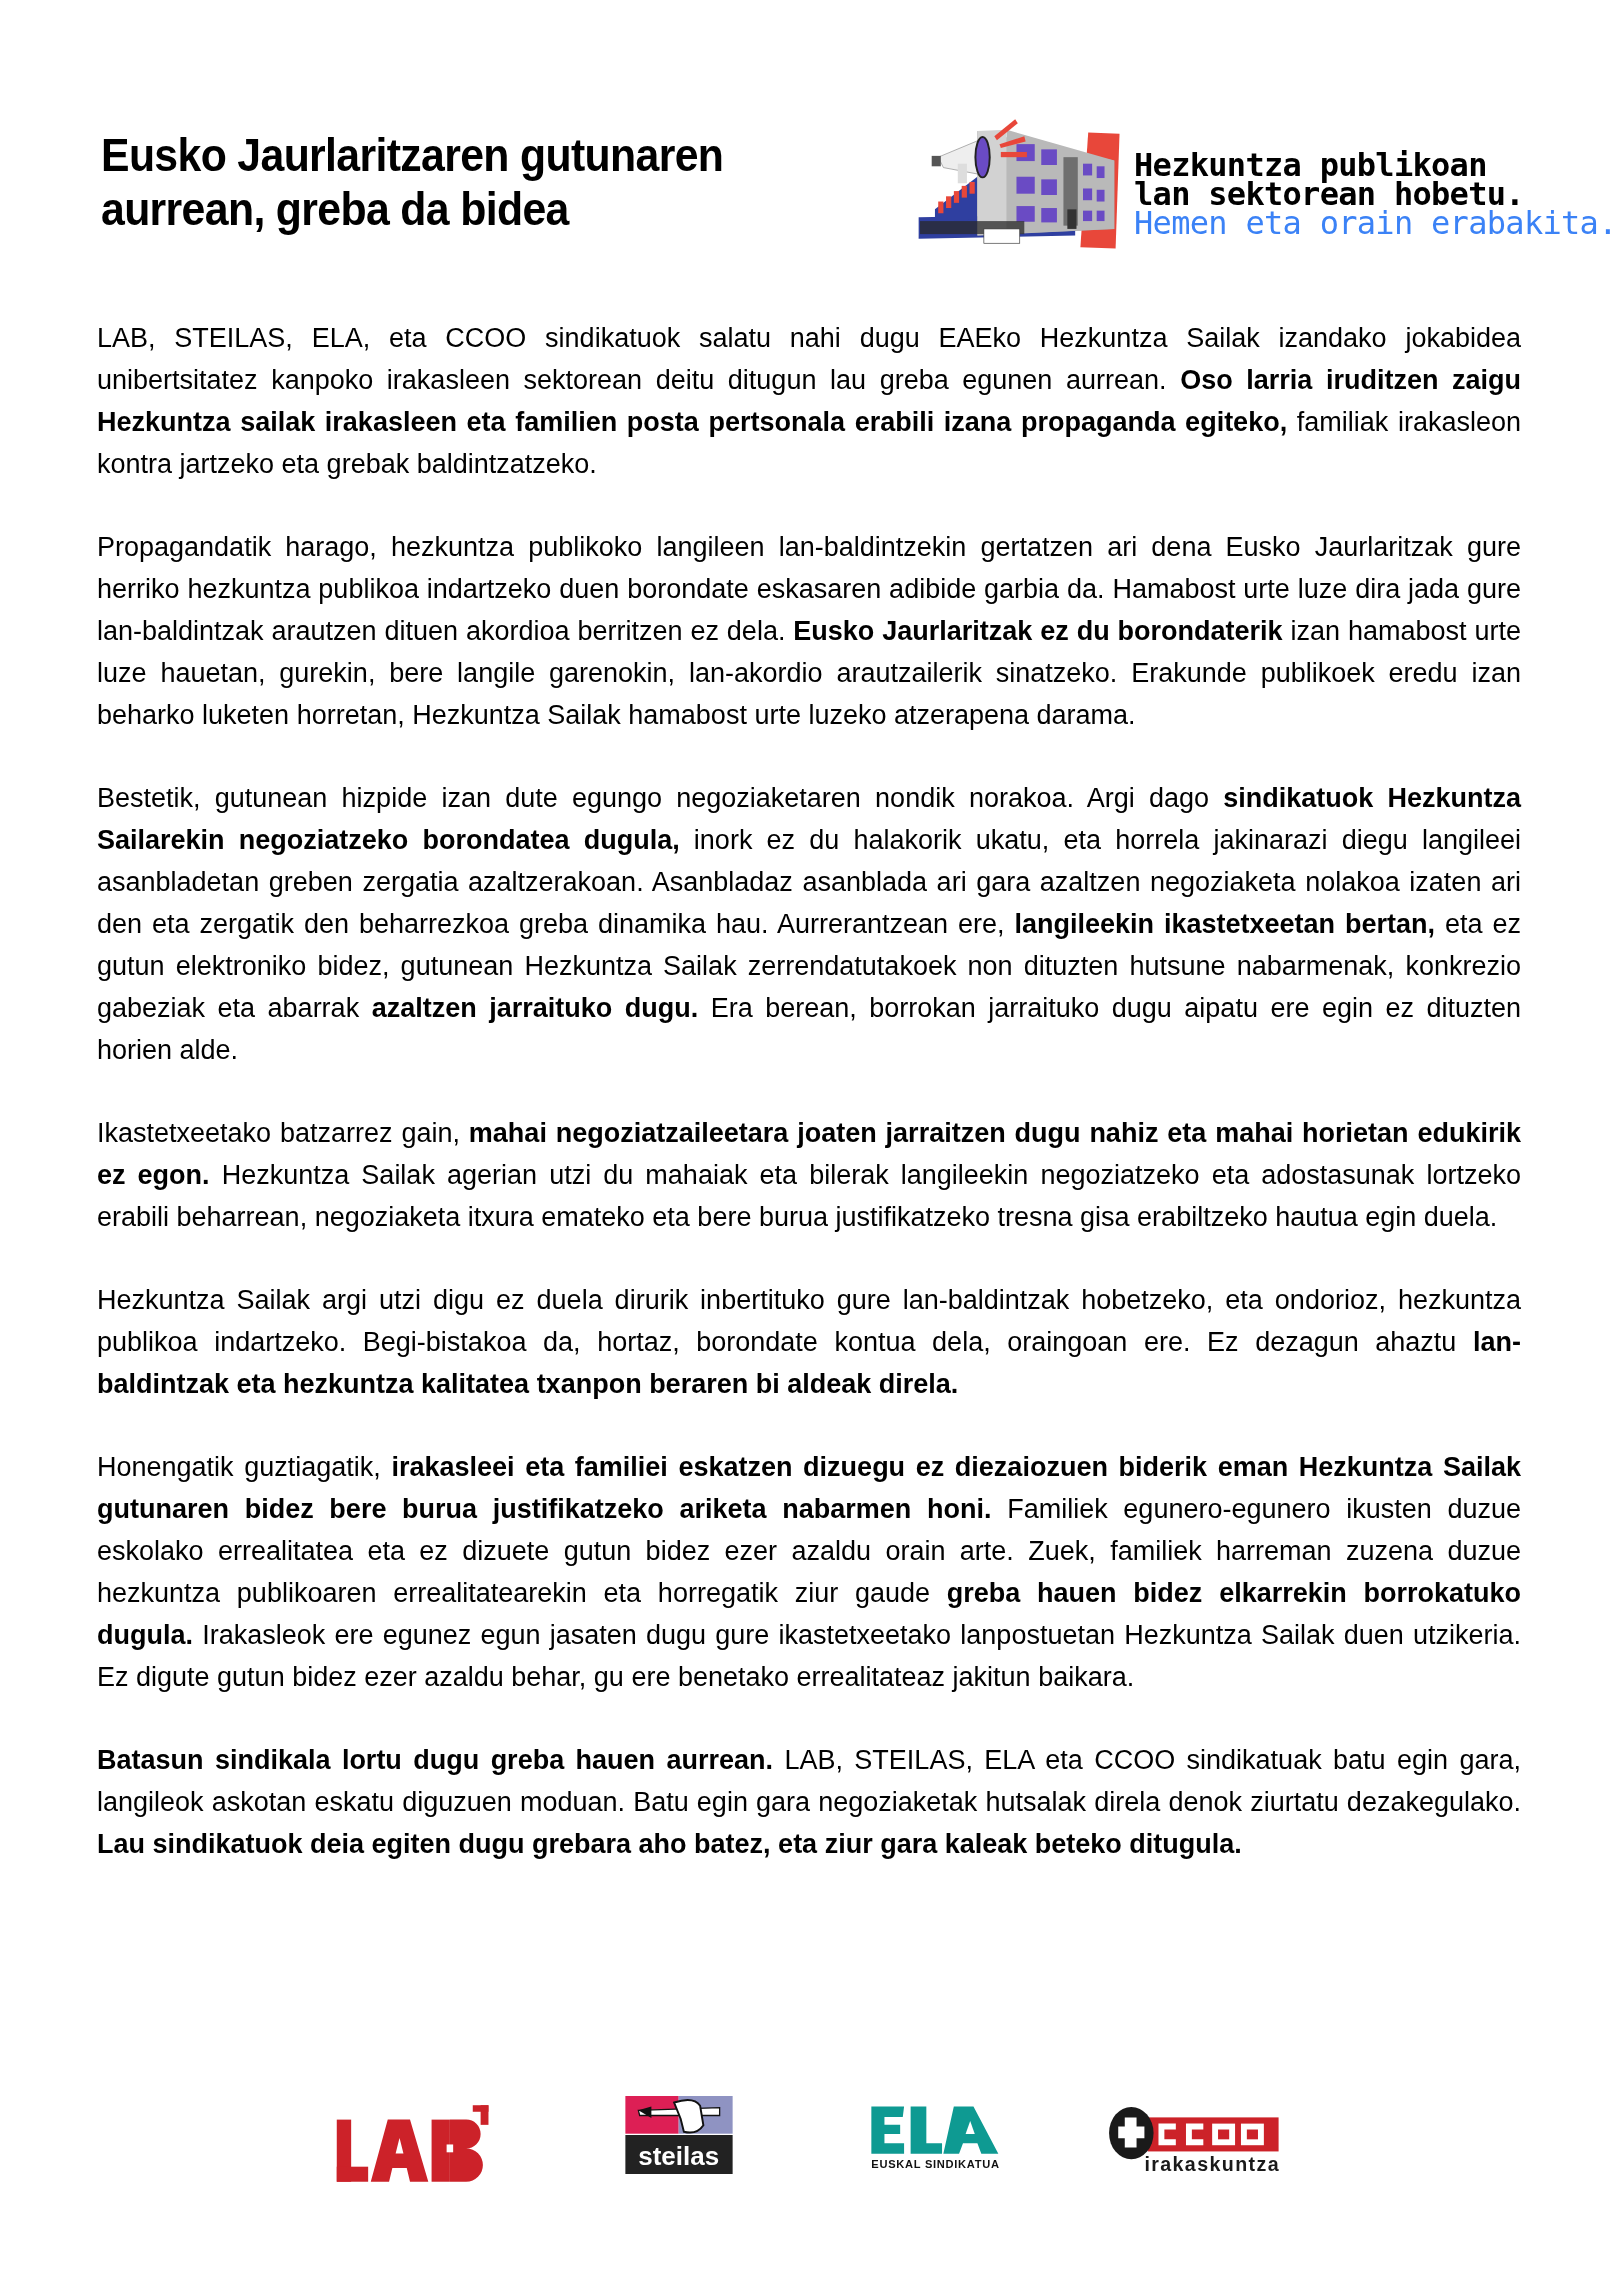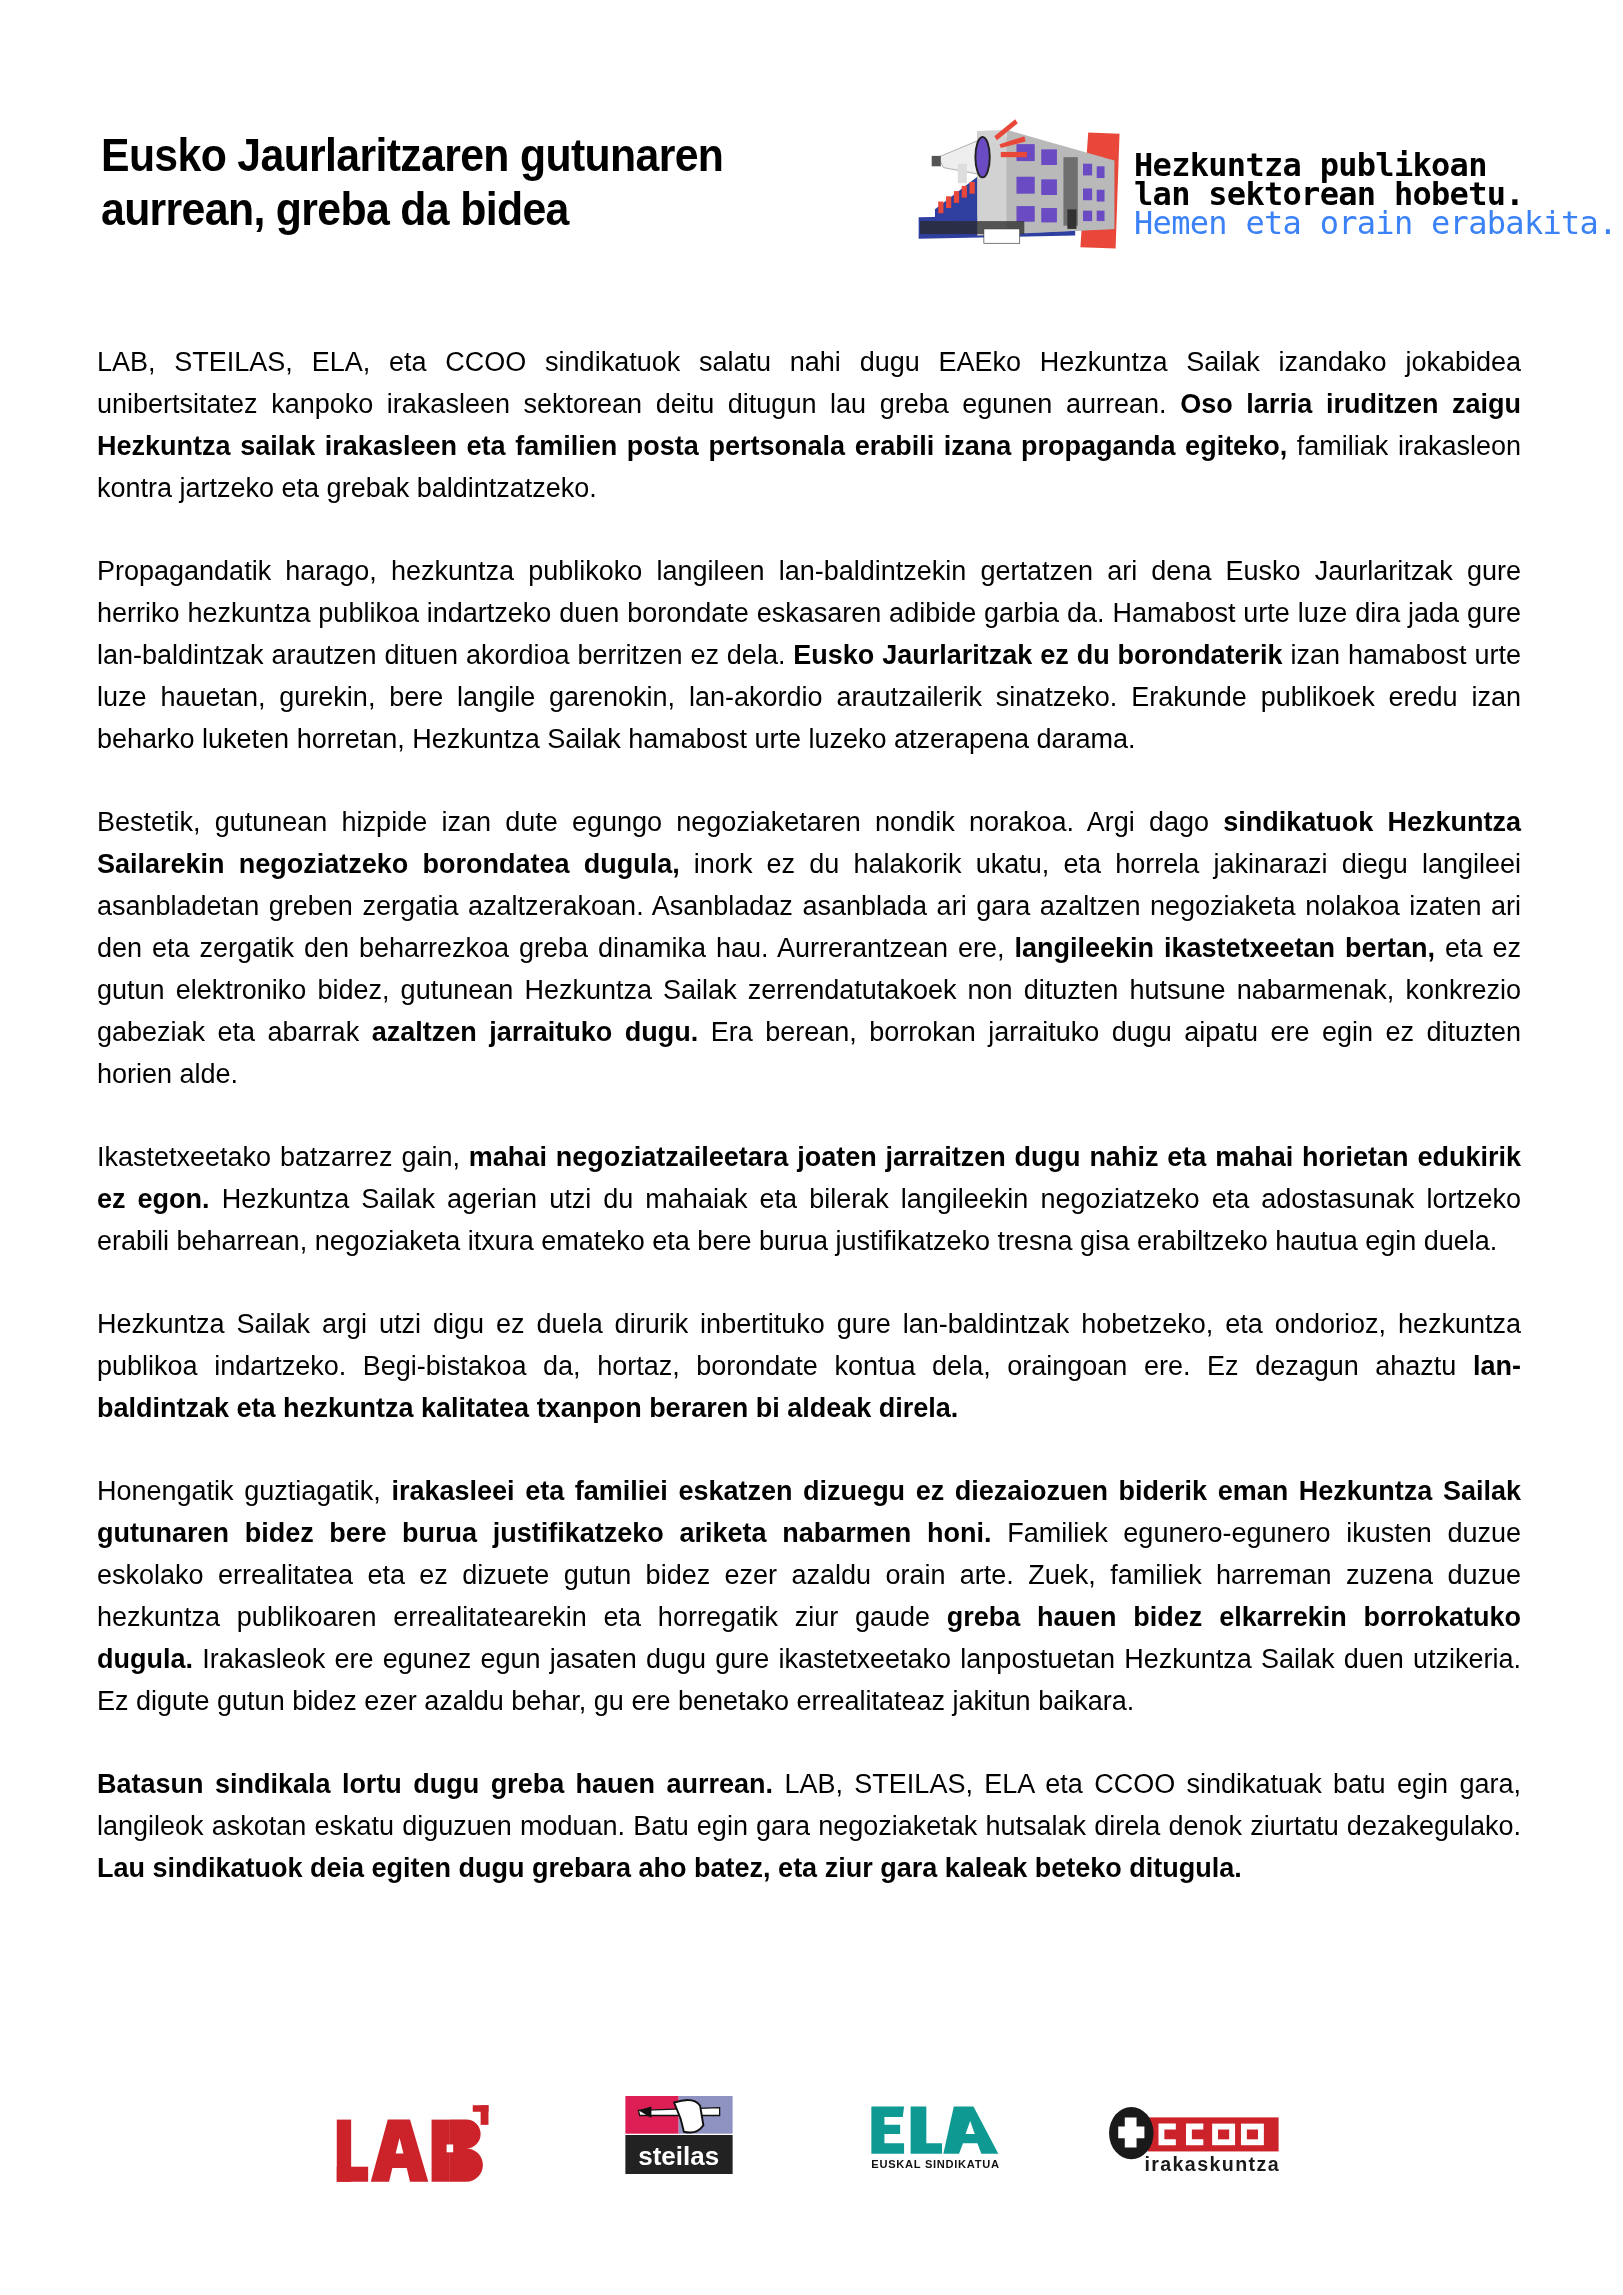--- a/index.html
+++ b/index.html
@@ -21,21 +21,21 @@
   .campaign .slogan div {
     font-family: "DejaVu Sans Mono", "Liberation Mono", monospace;
     font-size: 32px; line-height: 29px; letter-spacing: -0.7px; white-space: nowrap;
   }
   .campaign .slogan .b { font-weight: 700; }
   .campaign .slogan .l { font-weight: 400; color: #3b82f6; }
 
   .body-text {
     position: absolute; left: 97px; top: 317px; width: 1424px;
     font-family: "Liberation Sans", sans-serif; font-size: 27px; line-height: 42px;
-    text-align: justify; color: #000; margin-top: 24px;
+    text-align: justify; color: #000;
   }
   .body-text p { margin: 0 0 41px 0; }
   .body-text b { font-weight: 700; }
 
   .logos { position: absolute; left: 0; top: 2080px; width: 1623px; height: 131px; }
   .logo { position: absolute; }
   .logo-lab { left: 330px; top: 19.6px; width: 177px; height: 85px; }
   .logo-steilas { left: 625px; top: 16.3px; width: 108px; height: 78px; }
   .logo-ela { left: 870px; top: 19.6px; width: 131px; height: 72px; }
   .logo-ccoo { left: 1105px; top: 23px; width: 177px; height: 72px; }

